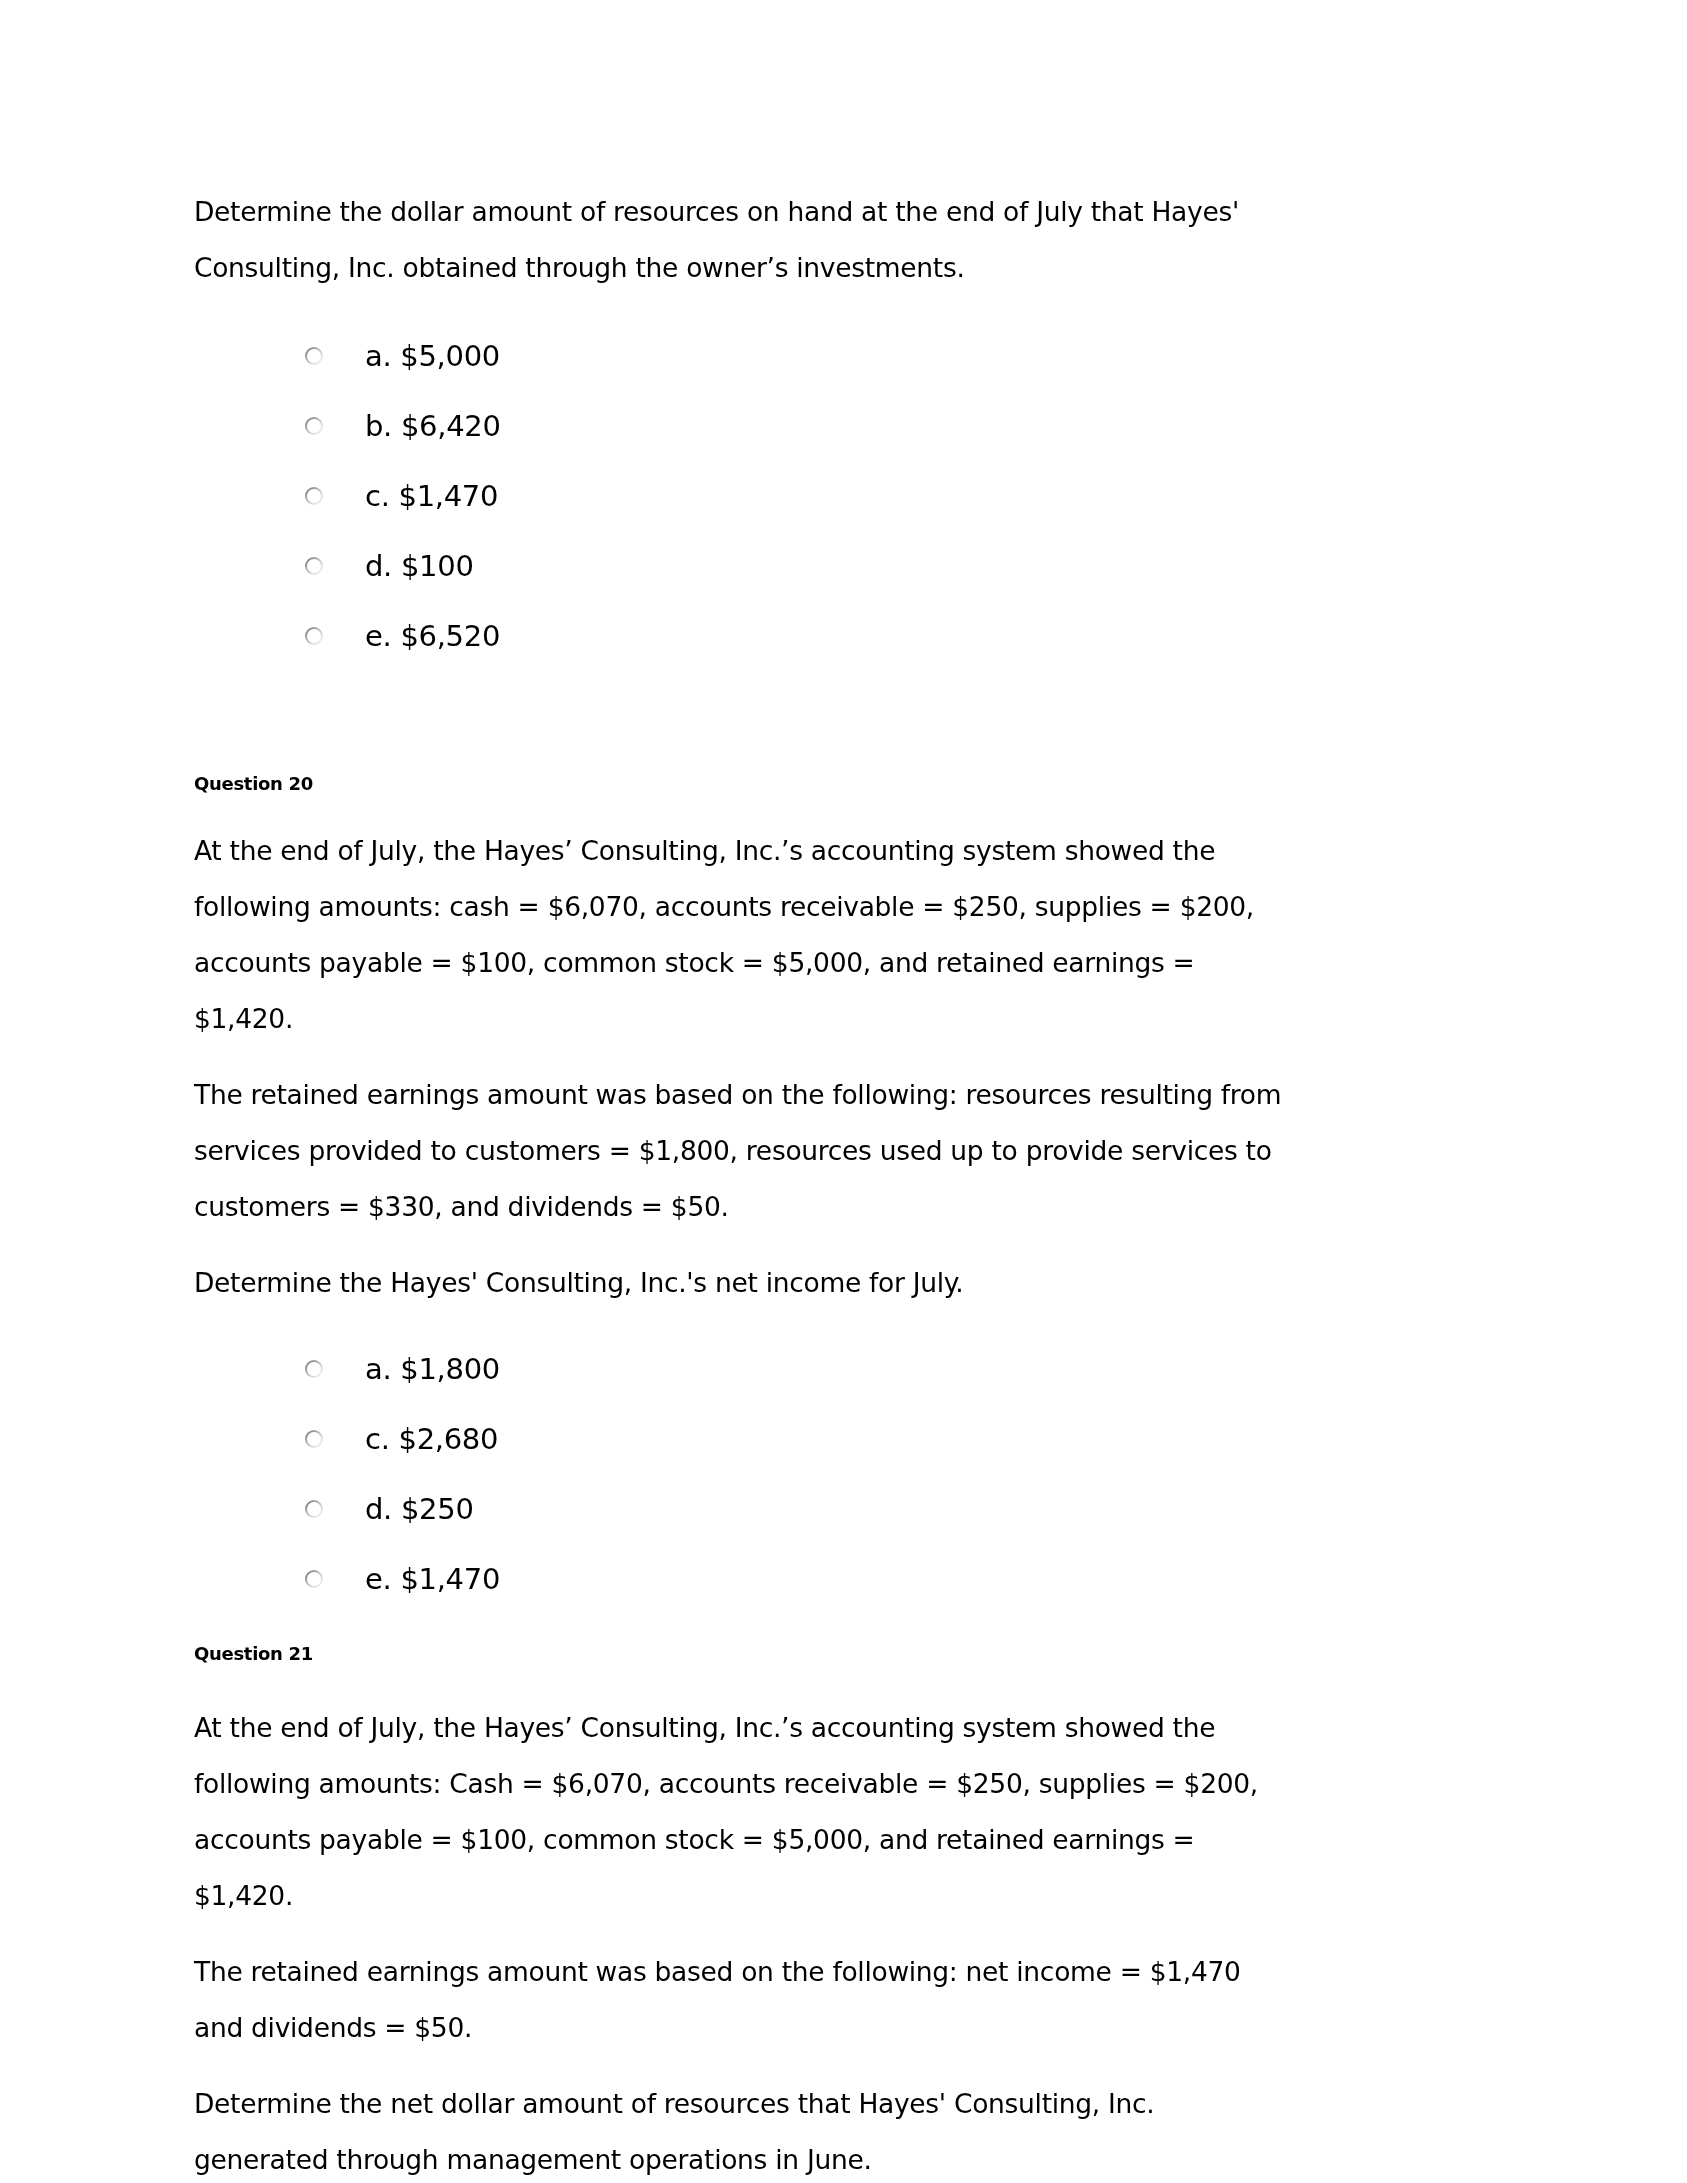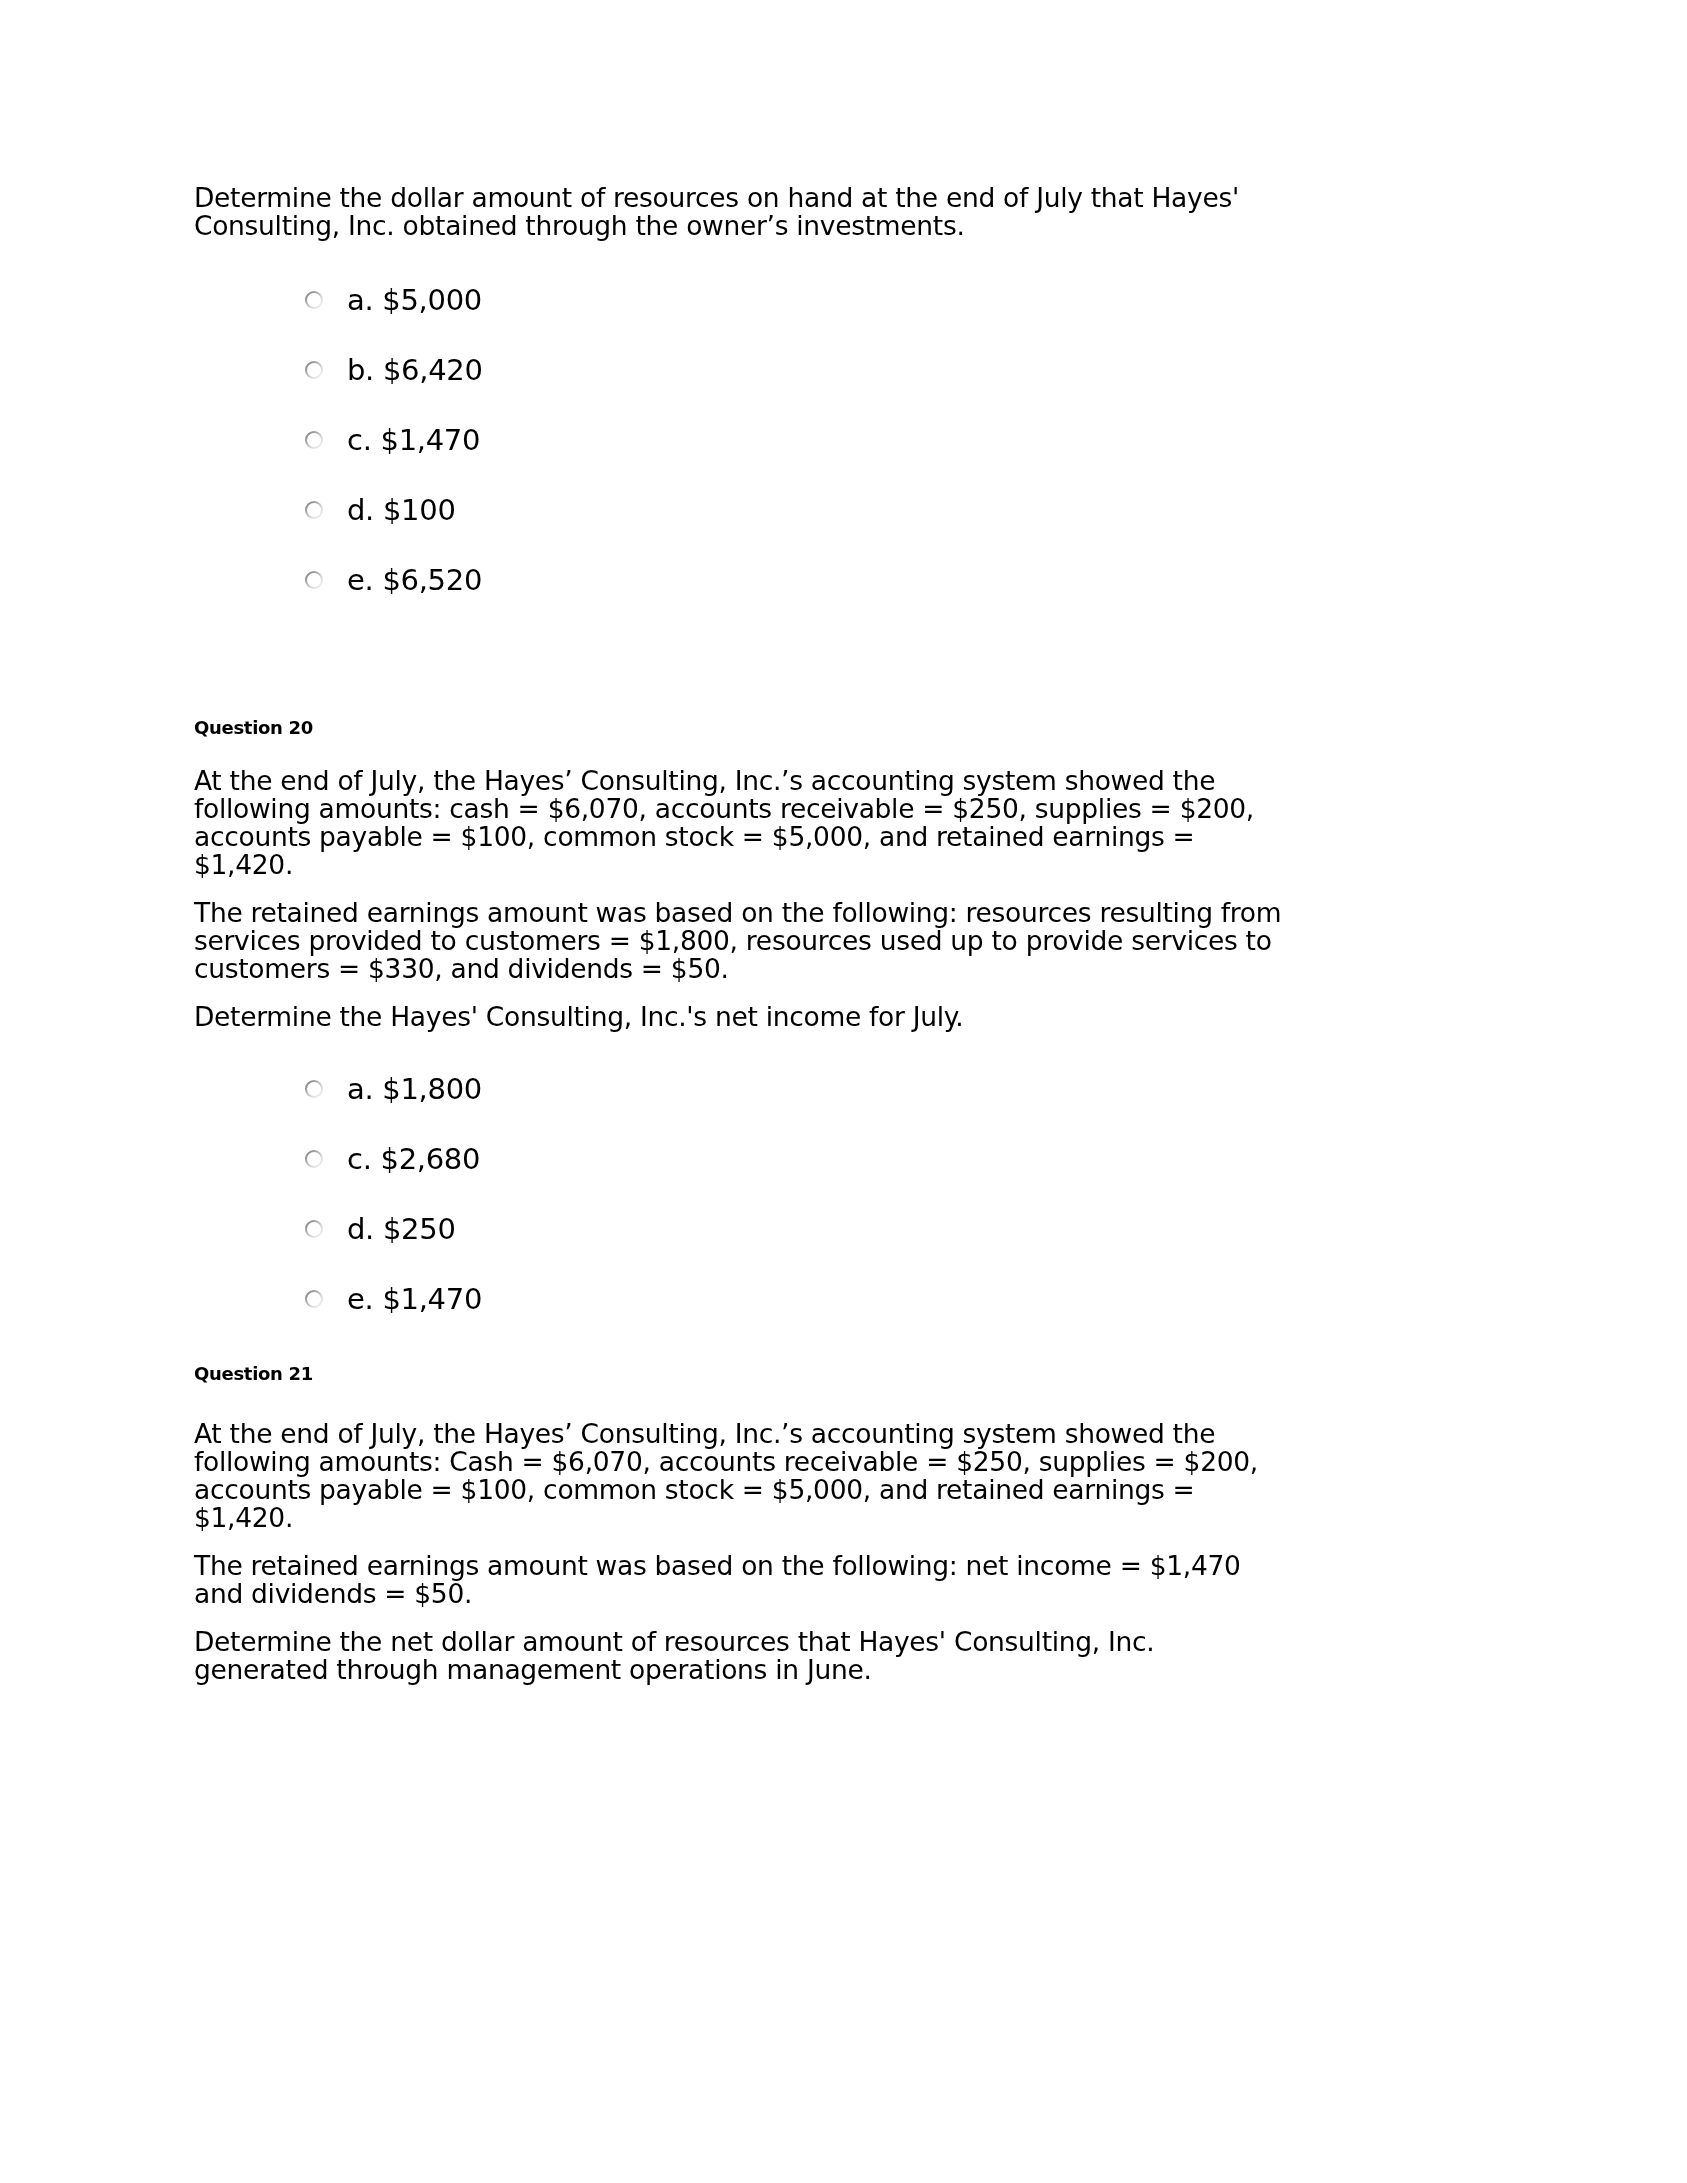--- a/index.html
+++ b/index.html
@@ -11,35 +11,35 @@
   }
   main {
     width: 1687px;
     height: 2183px;
     padding: 184px 119px 0 194px;
     overflow: hidden;
   }
   .para {
     white-space: pre-line;
     font-size: 26.5px;
-    line-height: 28px;
+    line-height: 56px;
     letter-spacing: -0.3px;
     color: #000000;
   }
   .heading {
     font-size: 18px;
     line-height: 40px;
     letter-spacing: -0.3px;
     color: #000000;
   }
   .options { margin-top: 38px; }
   .opt {
     display: flex;
     align-items: center;
-    gap: 24px;
+    gap: 42px;
     margin-left: 111px;
     height: 44px;
     margin-bottom: 26px;
   }
   .optlabel {
     font-size: 29px;
     line-height: 44px;
     letter-spacing: -0.3px;
     color: #000000;
   }

